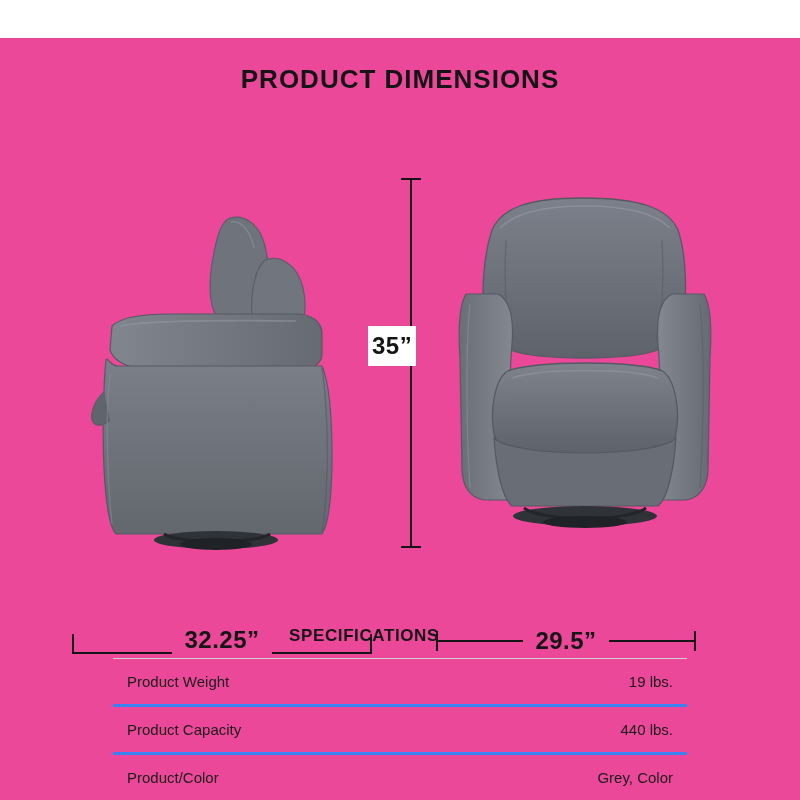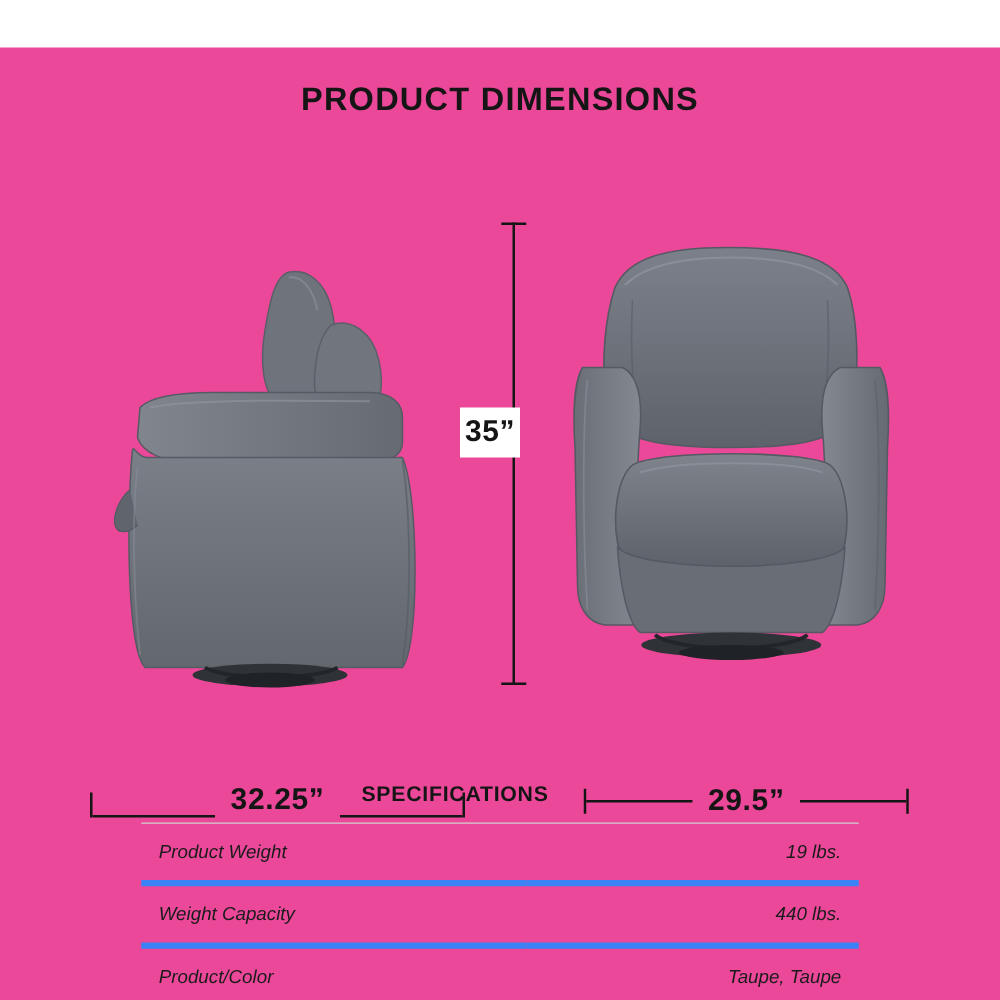--- a/index.html
+++ b/index.html
@@ -108,42 +108,42 @@
   }
   .dim-h .dval {
     font-size: 24px;
     font-weight: 700;
     letter-spacing: 0.5px;
     padding: 0 12px;
     white-space: nowrap;
     color: #151515;
   }
   #dim-width-side { left: 72px; top: 490px; width: 300px; align-items: flex-end; }
-  #dim-width-front { left: 467px; top: 490px; width: 260px; }
+  #dim-width-front { left: 436px; top: 490px; width: 260px; }
 
   
   .spec-title {
     position: absolute;
     top: 588px;
     left: 0;
     width: 728px;
     text-align: center;
     font-size: 17px;
     font-weight: 700;
     letter-spacing: 0.6px;
     color: #151515;
   }
   .spec-table {
     position: absolute;
     left: 113px;
     top: 620px;
     width: 574px;
     border-collapse: collapse;
   }
-  .spec-table tr { border-bottom: 5px solid #3b82f6; font-style: italic; }
+  .spec-table tr { border-bottom: 3px solid #3b82f6; }
   .spec-table tr:first-child { border-top: 1px solid #cfcfcf; }
   .spec-table td {
     font-size: 15px;
     padding: 14px 14px;
     color: #1b1b1b;
   }
   .spec-table td.k { text-align: left; }
   .spec-table td.v { text-align: right; }
 
   
@@ -263,23 +263,23 @@
 
   <div class="spec-title">SPECIFICATIONS</div>
 
   <table class="spec-table">
     <tbody>
       <tr>
         <td class="k">Product Weight</td>
         <td class="v">19 lbs.</td>
       </tr>
       <tr>
-        <td class="k">Weight Capacity</td>
+        <td class="k">Product Capacity</td>
         <td class="v">440 lbs.</td>
       </tr>
       <tr>
         <td class="k">Product/Color</td>
-        <td class="v">Taupe, Taupe</td>
+        <td class="v">Grey, Color</td>
       </tr>
     </tbody>
   </table>
 
 </div>
 
 </body></html>

